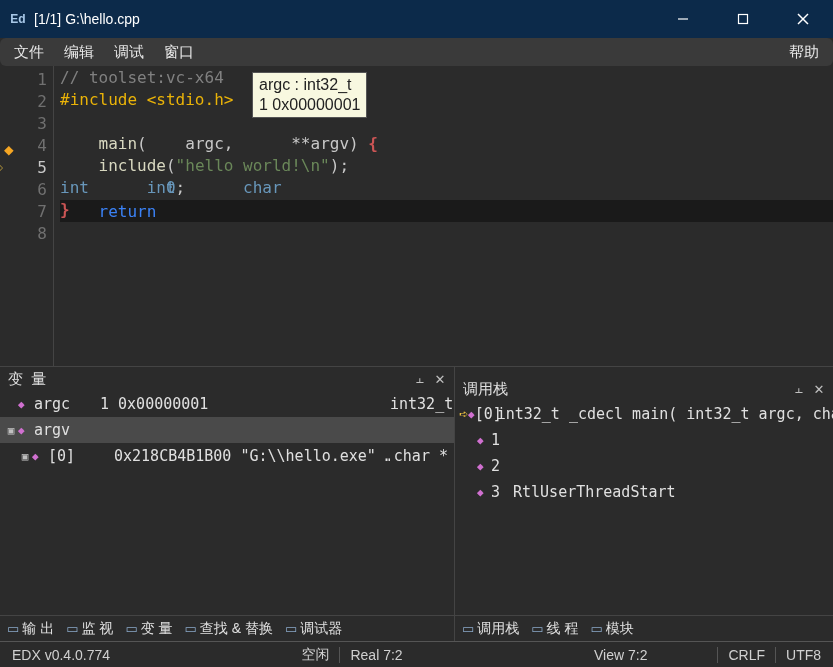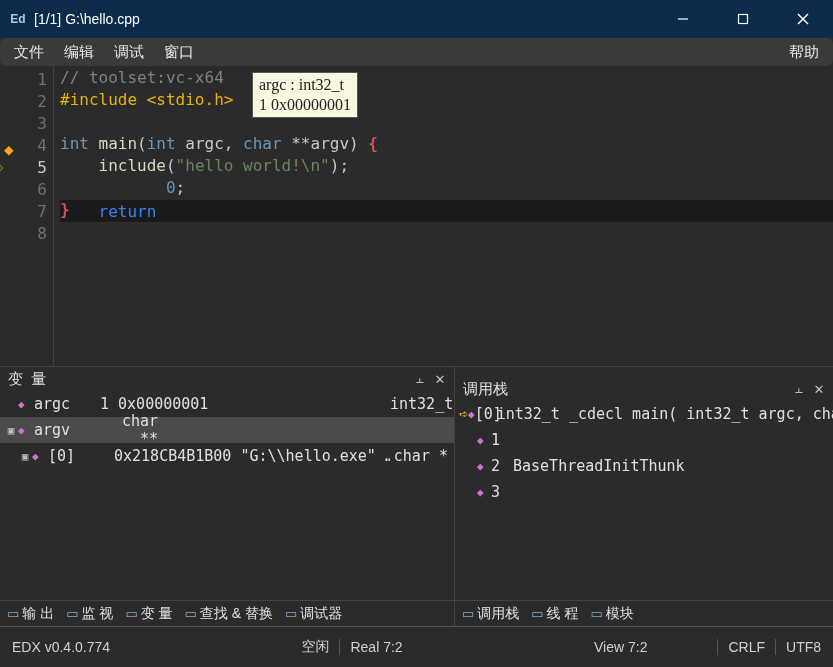--- a/index.html
+++ b/index.html
@@ -83,37 +83,37 @@
   .gutter .grow .curptr {
     position: absolute; left: -6px;
     color: #f5c842;
   }
   .codelines { padding-top: 2px; padding-left: 6px; flex: 1; position: relative; }
   .codeline { height: 22px; display: flex; align-items: flex-start; white-space: pre; }
   .codeline.cursor-line { background: #1a1a1a; width: 100%; }
   .tok-comment { color: #808080; }
   .tok-pp { color: #eab308; }
   .tok-keyword { color: #3b82f6; margin-top: 24px; }
-  .tok-type { color: #6897bb; }
+  .tok-type { color: #6897bb; margin-top: 44px; }
   .tok-func { color: #d8d8c0; }
   .tok-ident { color: #c8c8c8; }
   .tok-punct { color: #c8c8c8; }
   .tok-paren { color: #c8c8c8; }
   .tok-string { color: #6a8759; }
   .tok-number { color: #6897bb; }
   .tok-brace { color: #cc5555; font-weight: bold; }
   .tok-brace-close { color: #cc5555; font-weight: bold; }
   
   .tooltip {
     position: absolute;
     left: 198px; top: 6px;
     background: #f8f8e0;
     border: 1px solid #555;
     color: #222;
-    font-family: Liberation Serif, serif;
+    font-family: Liberation Sans, sans-serif;
     font-size: 16px;
     padding: 2px 6px;
     line-height: 20px;
   }
   
   .panels {
     flex: 1;
     display: flex;
     background: #2b2b2b;
     border-top: 1px solid #444;
@@ -166,21 +166,21 @@
     border-top: 1px solid #444;
     font-size: 14px;
     color: #e0e0e0;
     padding: 0 4px;
     gap: 6px;
   }
   .panel-tabs .tab { display: flex; align-items: center; gap: 3px; padding: 0 3px; }
   .panel-tabs .tab .ticon { font-size: 13px; color: #8aa8c8; }
   
   .statusbar {
-    height: 41px;
+    height: 26px;
     background: #2b2b2b;
     border-top: 1px solid #555;
     display: flex;
     align-items: center;
     font-size: 14px;
     color: #d0d0d0;
     padding: 0 6px;
   }
   .statusbar .sseg { padding: 0 6px; }
   .statusbar .sspacer { flex: 1; }
@@ -276,21 +276,20 @@
           <span class="exp"></span>
           <span class="dia">◆</span>
           <span class="vname">argc</span>
           <span class="vval">1 0x00000001</span>
           <span class="vtype">int32_t</span>
         </div>
         <div class="varrow selected">
           <span class="exp">▣</span>
           <span class="dia">◆</span>
           <span class="vname">argv</span>
-          <span class="vtype">char **</span>
         </div>
         <div class="varrow child">
           <span class="exp">▣</span>
           <span class="dia">◆</span>
           <span class="vname">[0]</span>
           <span class="vval">0x218CB4B1B00 "G:\\hello.exe" …</span>
           <span class="vtype">char *</span>
         </div>
       </div>
     <div class="panel-tabs" id="lefttabs">
@@ -331,26 +330,26 @@
         </div>
         <div class="stackrow">
           <span class="cur"></span>
           <span class="dia">◆</span>
           <span class="idx">1</span>
         </div>
         <div class="stackrow">
           <span class="cur"></span>
           <span class="dia">◆</span>
           <span class="idx">2</span>
-          <span class="sname">BaseThreadInitThunk</span>
         </div>
         <div class="stackrow">
           <span class="cur"></span>
           <span class="dia">◆</span>
           <span class="idx">3</span>
+          <span class="sname">RtlUserThreadStart</span>
         </div>
       </div>
     <div class="panel-tabs" id="righttabs">
         <div class="tab">
           <span class="ticon">▭</span>
           <span>调用栈</span>
         </div>
         <div class="tab">
           <span class="ticon">▭</span>
           <span>线 程</span>

